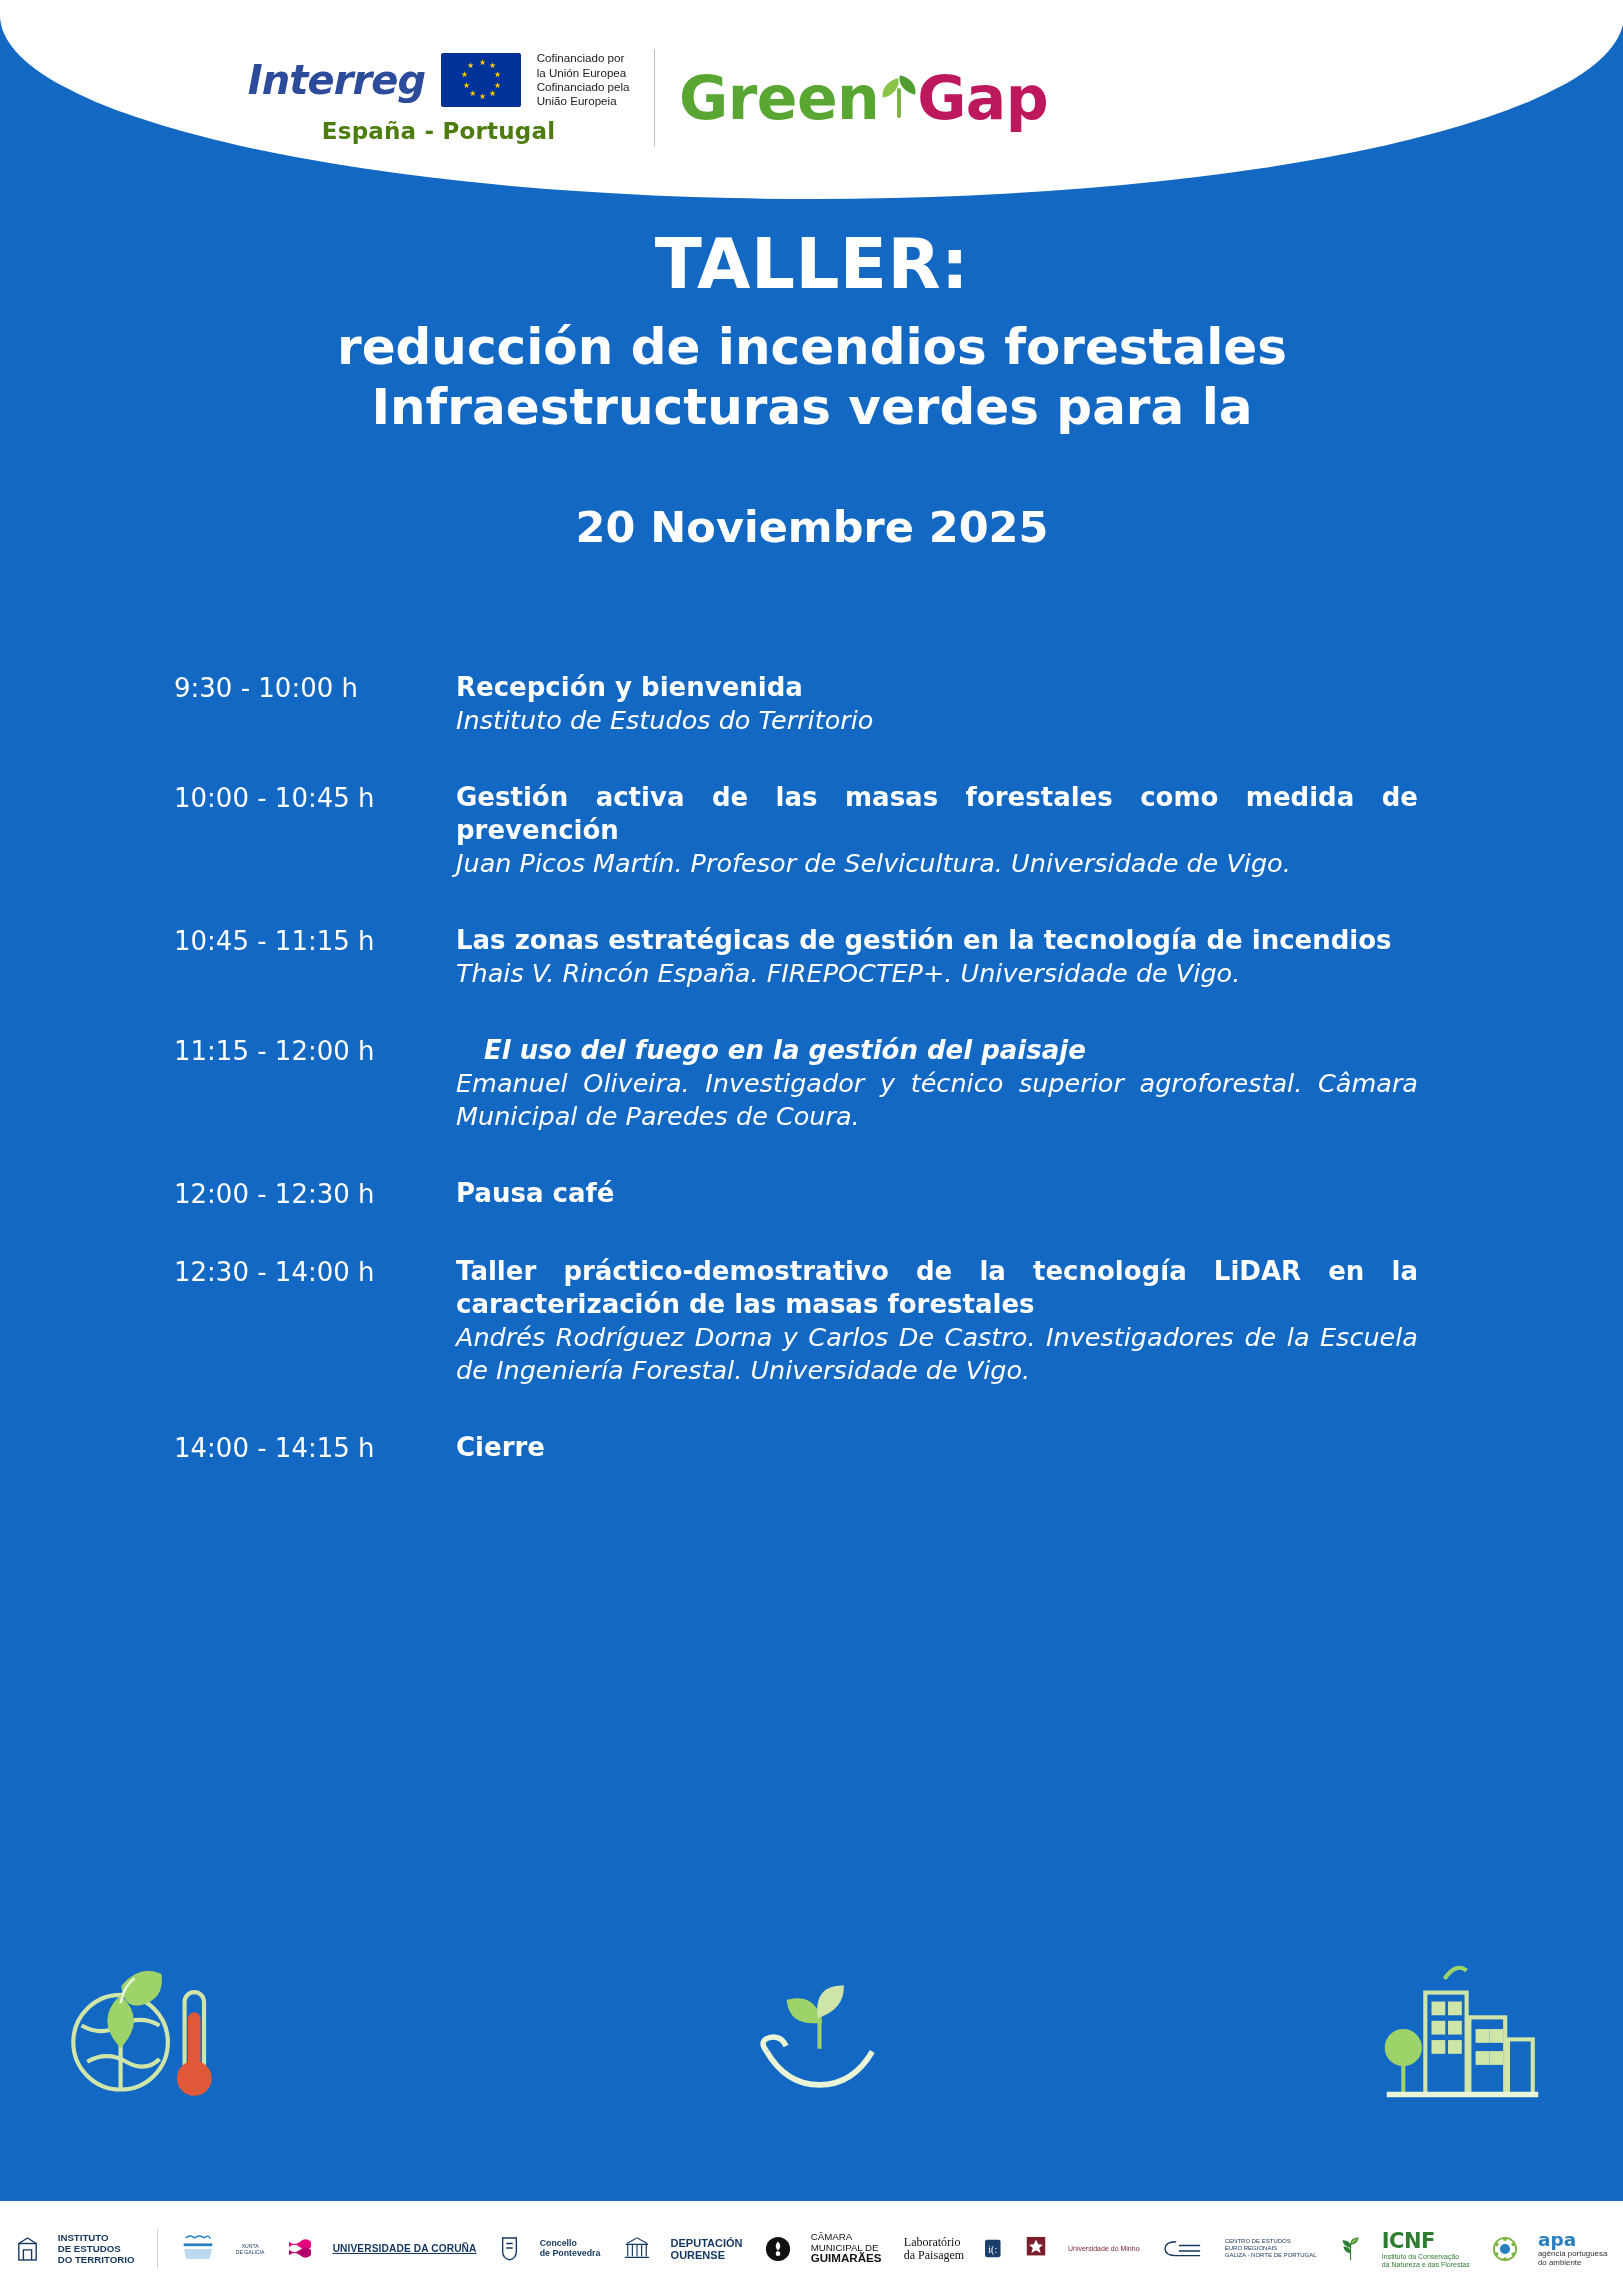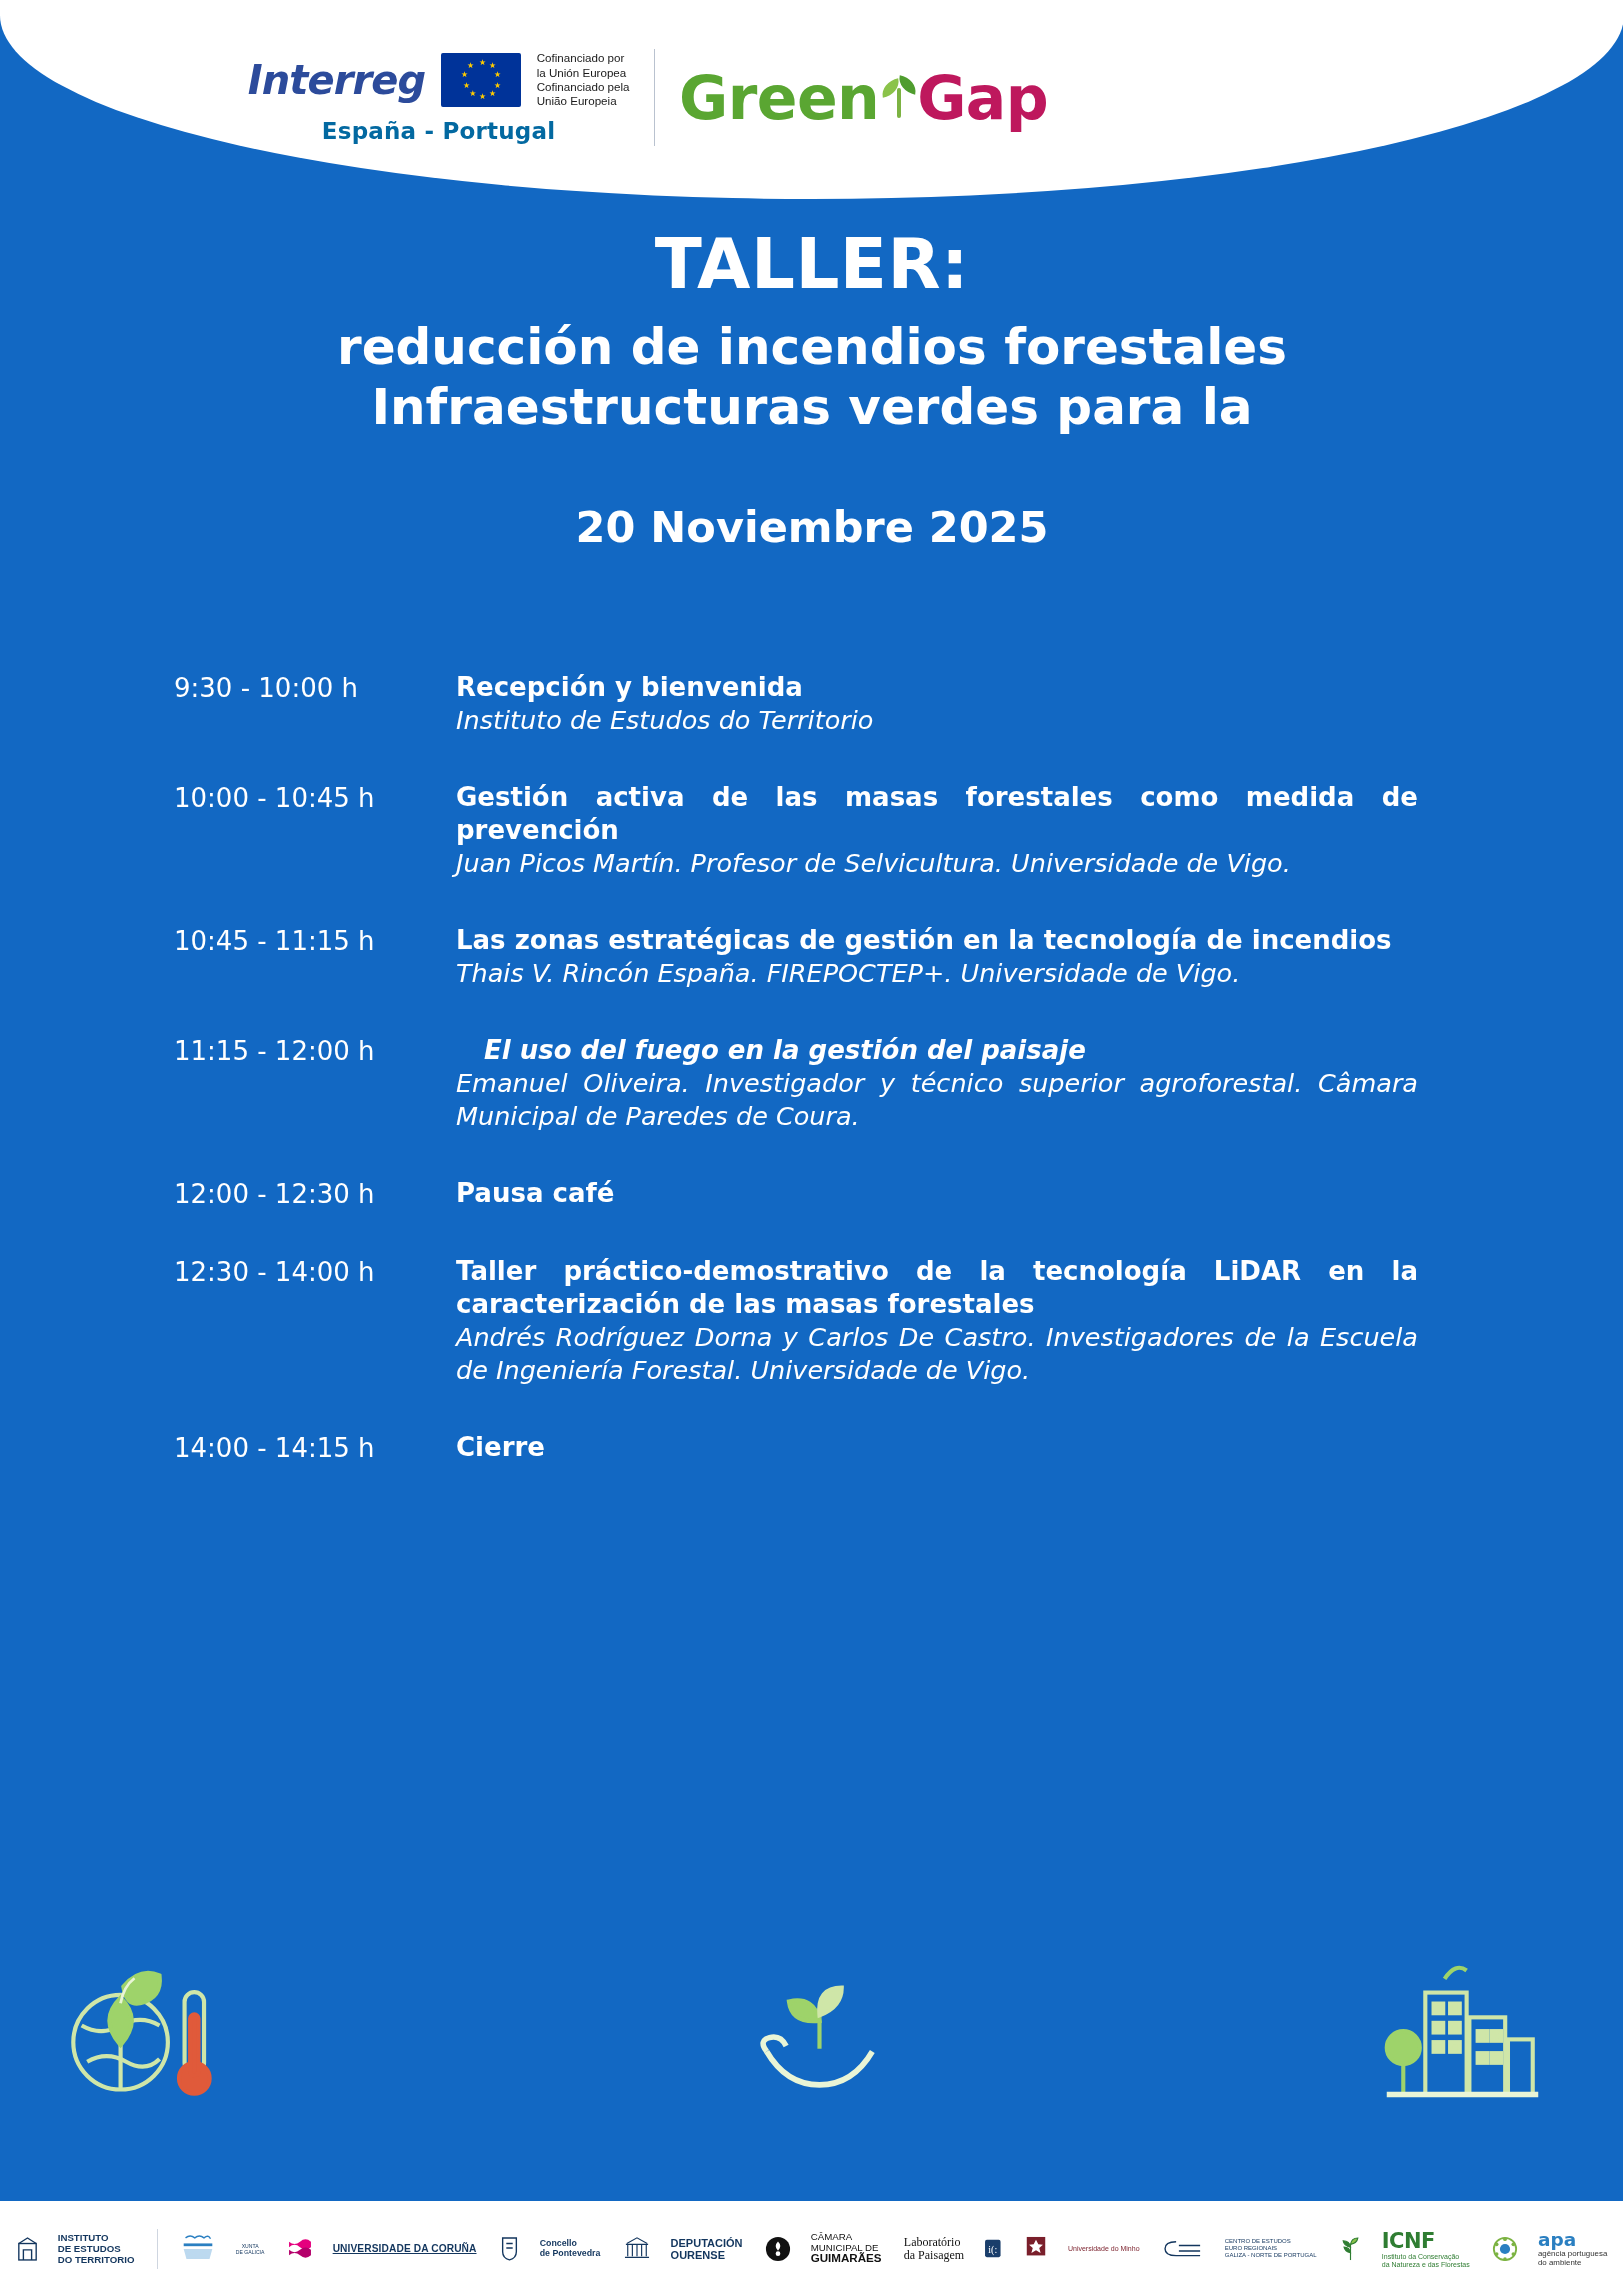--- a/index.html
+++ b/index.html
@@ -100,21 +100,21 @@
     line-height: 14.3px;
     color: #1a1a1a;
     font-family: "Liberation Sans", sans-serif;
     white-space: pre-line;
   }
   .interreg-sub {
     margin-top: 9.3px;
     font-family: "DejaVu Sans", sans-serif;
     font-weight: bold;
     font-size: 23px;
-    color: #0369a1;
+    color: #4d7c0f;
     letter-spacing: 0.2px;
   }
   .logo-divider {
     width: 1.4px;
     height: 97px;
     background: #b9c2cf;
     margin: 0 24px;
   }
   .greengap {
     display: flex;

